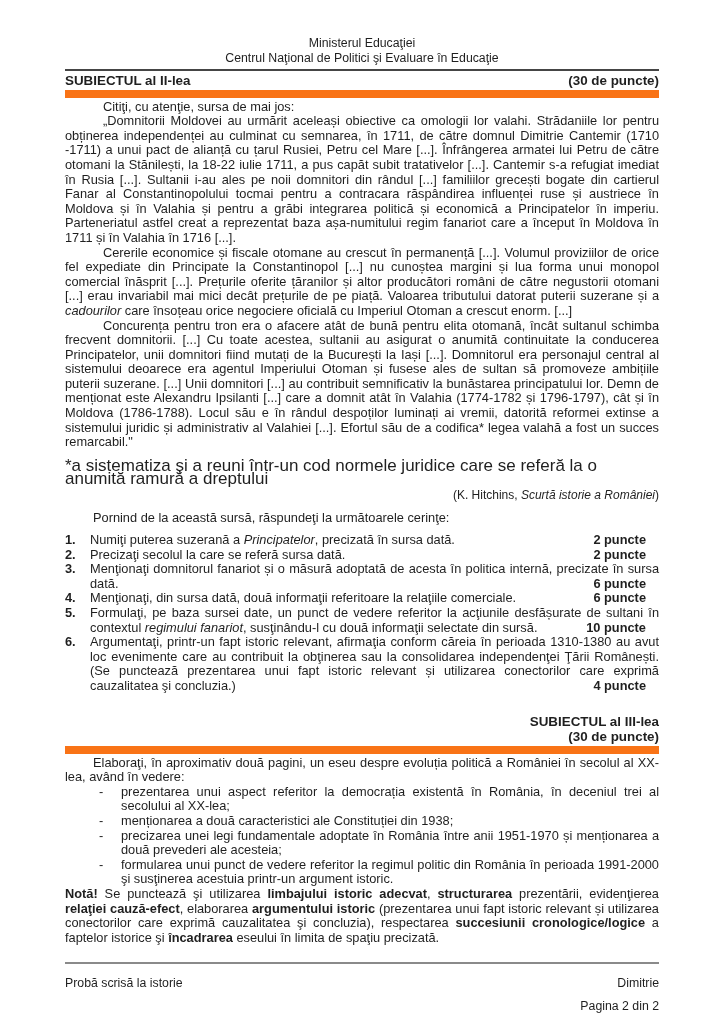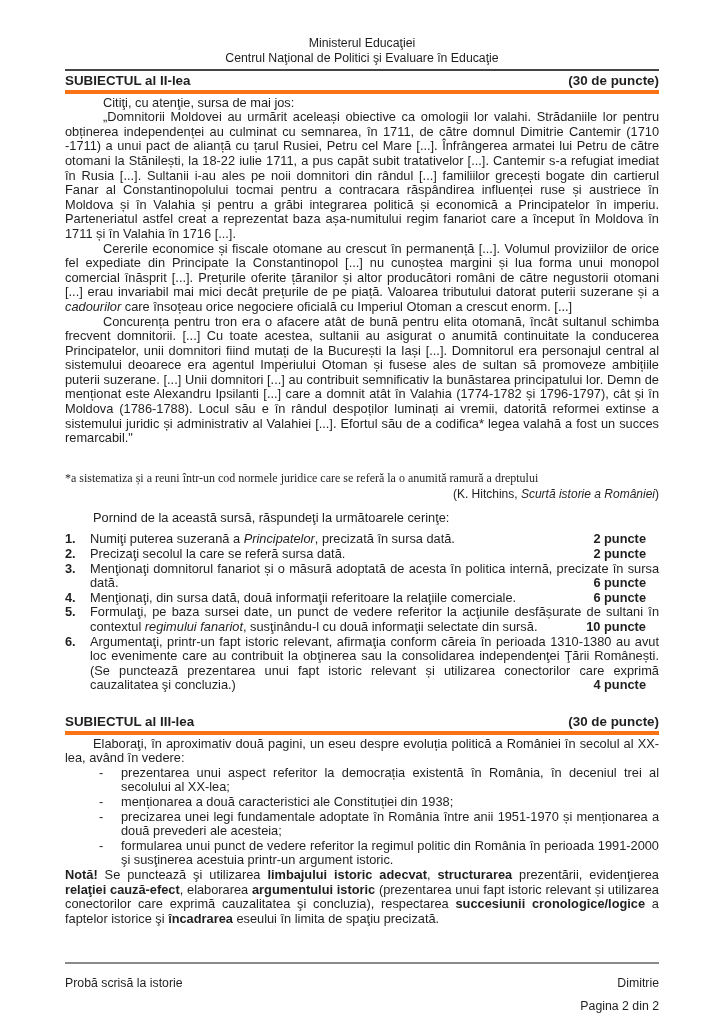--- a/index.html
+++ b/index.html
@@ -6,27 +6,27 @@
   html, body { margin: 0; padding: 0; background: #ffffff; }
   .page {
     width: 725px; height: 1024px; position: relative; background: #fff;
     color: #1f1f1f; font-family: "Liberation Sans", "DejaVu Sans", sans-serif;
     font-size: 12.8px; line-height: 14.6px; overflow: hidden;
   }
   .content { position: absolute; left: 65px; right: 66px; top: 36px; }
   .doc-header { text-align: center; font-size: 12.3px; line-height: 15px; padding-bottom: 3px; border-bottom: 2px solid #454545; }
   .subject-heading {
     display: flex; justify-content: space-between; align-items: flex-end;
-    font-weight: bold; font-size: 13.4px; border-bottom: 4px solid #f97316;
+    font-weight: bold; font-size: 13.4px; border-bottom: 8px solid #f97316;
     padding: 3px 0 1px 0; margin-bottom: 2px;
   }
-  .subject-heading.s3 { margin-top: 19px; }
+  .subject-heading.s3 { margin-top: 19px; flex-direction: column; }
   .intro { text-indent: 38px; }
   .para { text-align: justify; text-indent: 38px; }
-  .footnote { font-size: 12px; line-height: 13.5px; margin-top: 26px; font-family: Liberation Serif, serif; }
+  .footnote { font-size: 17px; line-height: 13.5px; margin-top: 9px; }
   .citation { font-size: 12px; line-height: 13.5px; text-align: right; margin-top: 3px; }
   .prompt { text-indent: 28px; margin-top: 9px; }
   .questions { margin-top: 7px; }
   .qitem { display: flex; }
   .qnum { flex: 0 0 25px; font-weight: bold; }
   .qbody { flex: 1; text-align: justify; }
   .qpts { float: right; font-weight: bold; margin-right: 13px; }
   .essay-intro { text-indent: 28px; text-align: justify; }
   .bullet { display: flex; margin-left: 30px; }
   .bdash { flex: 0 0 26px; padding-left: 4px; }

